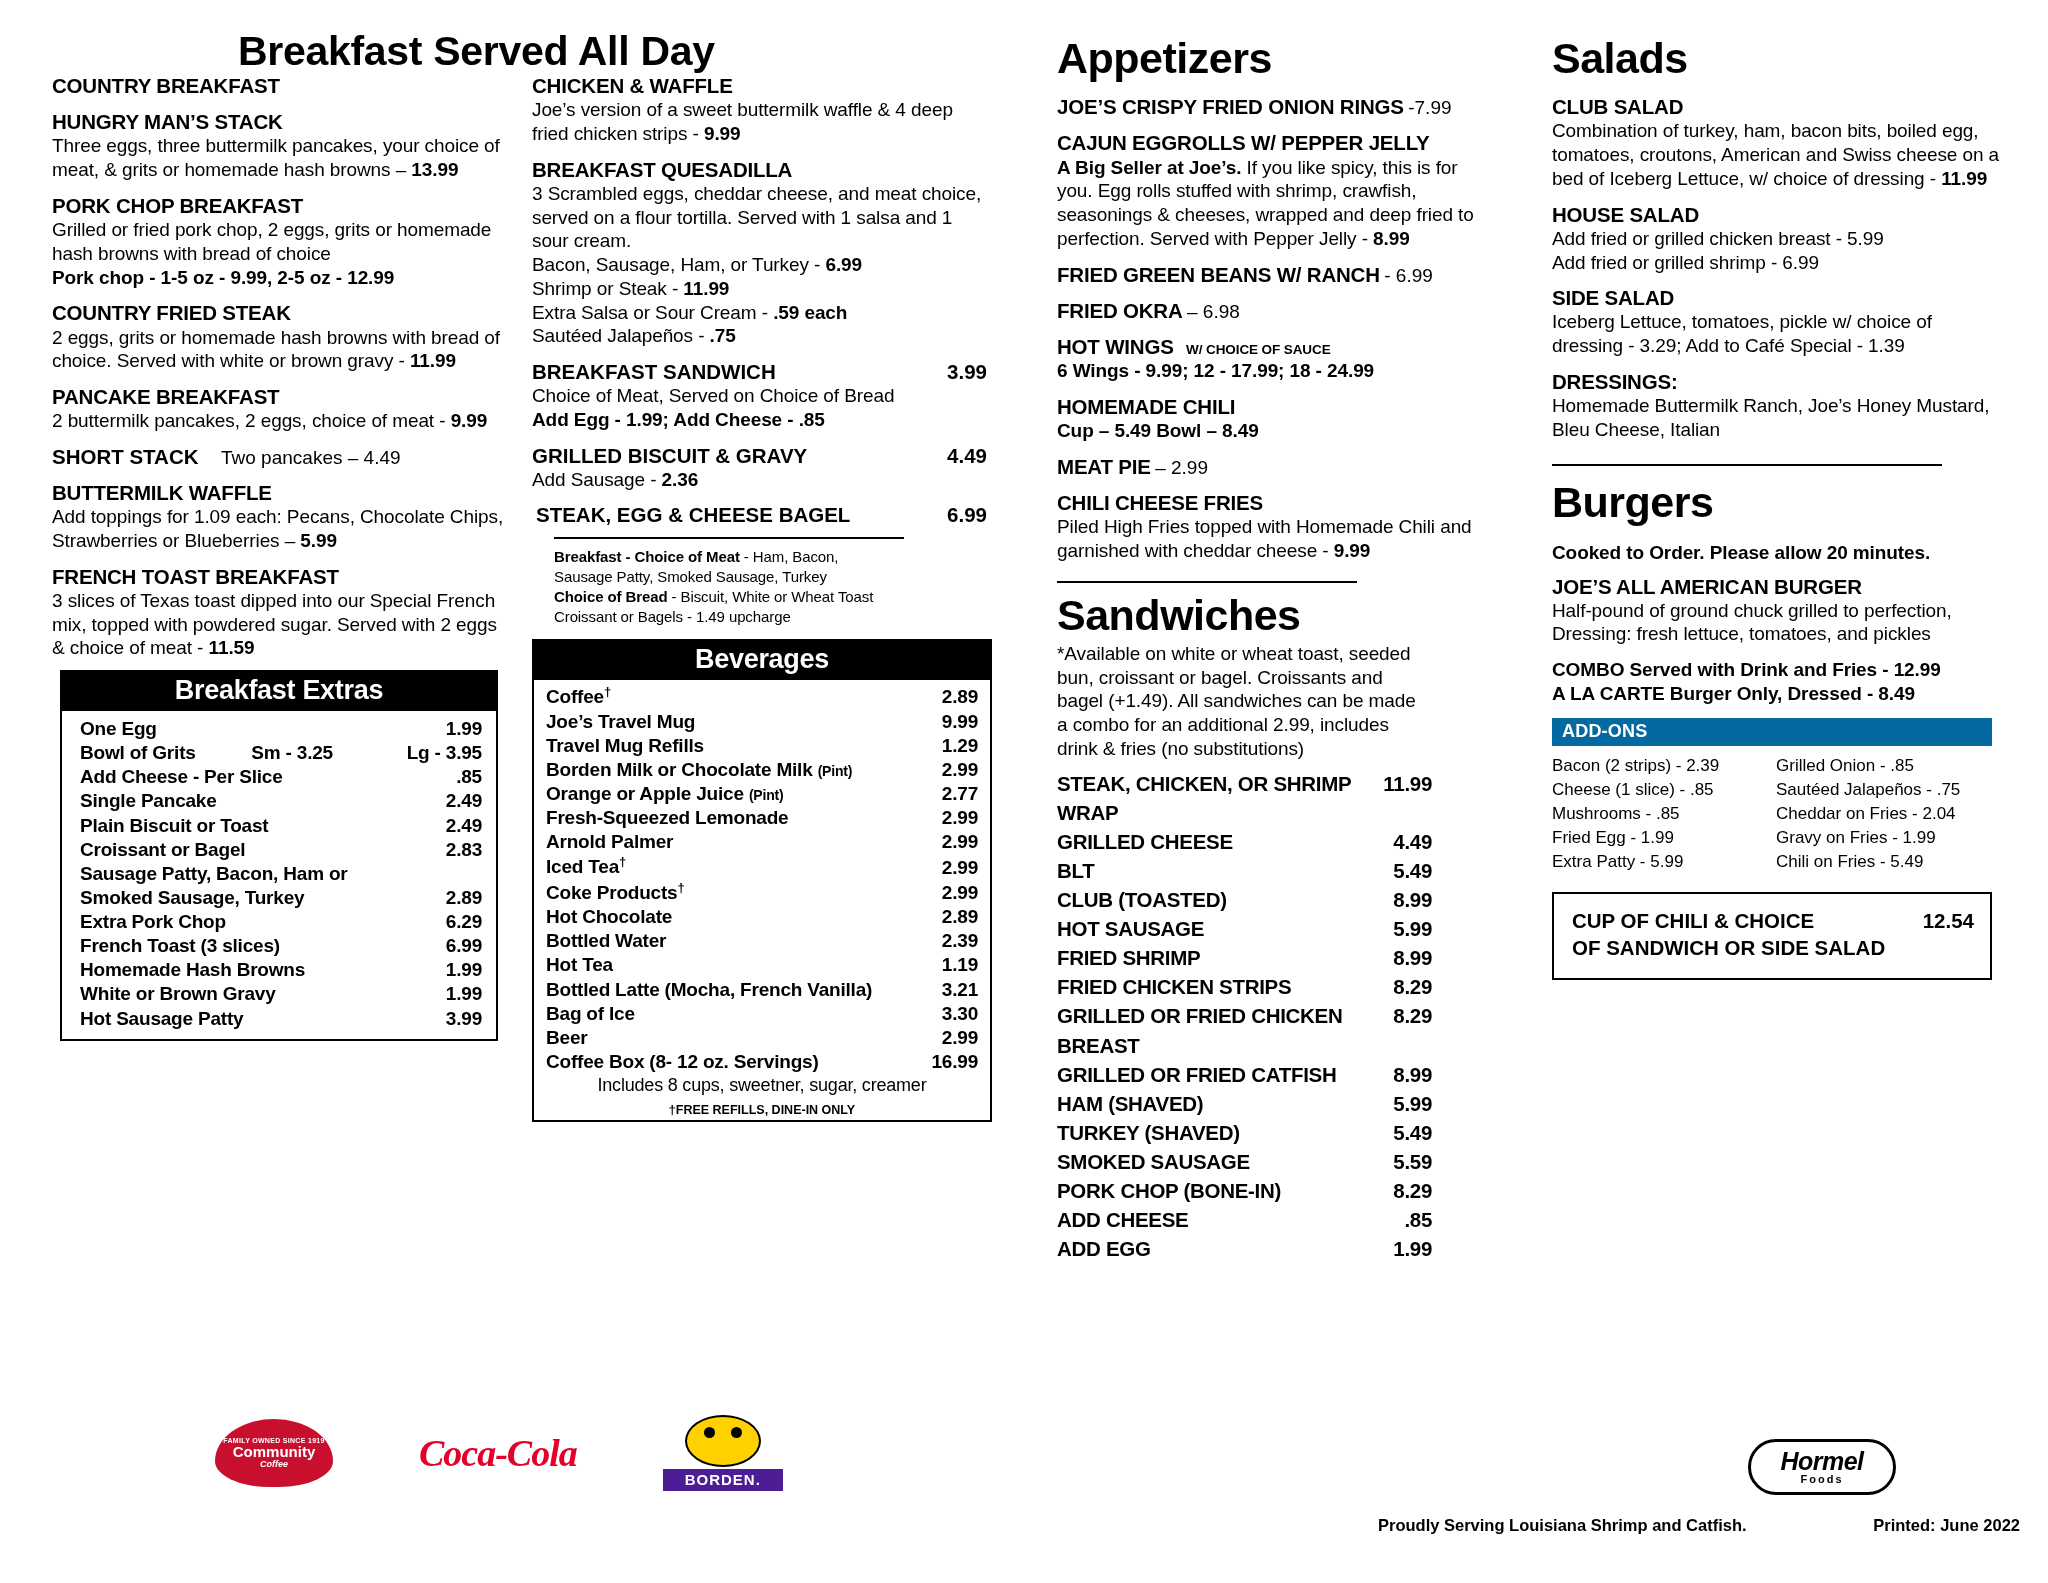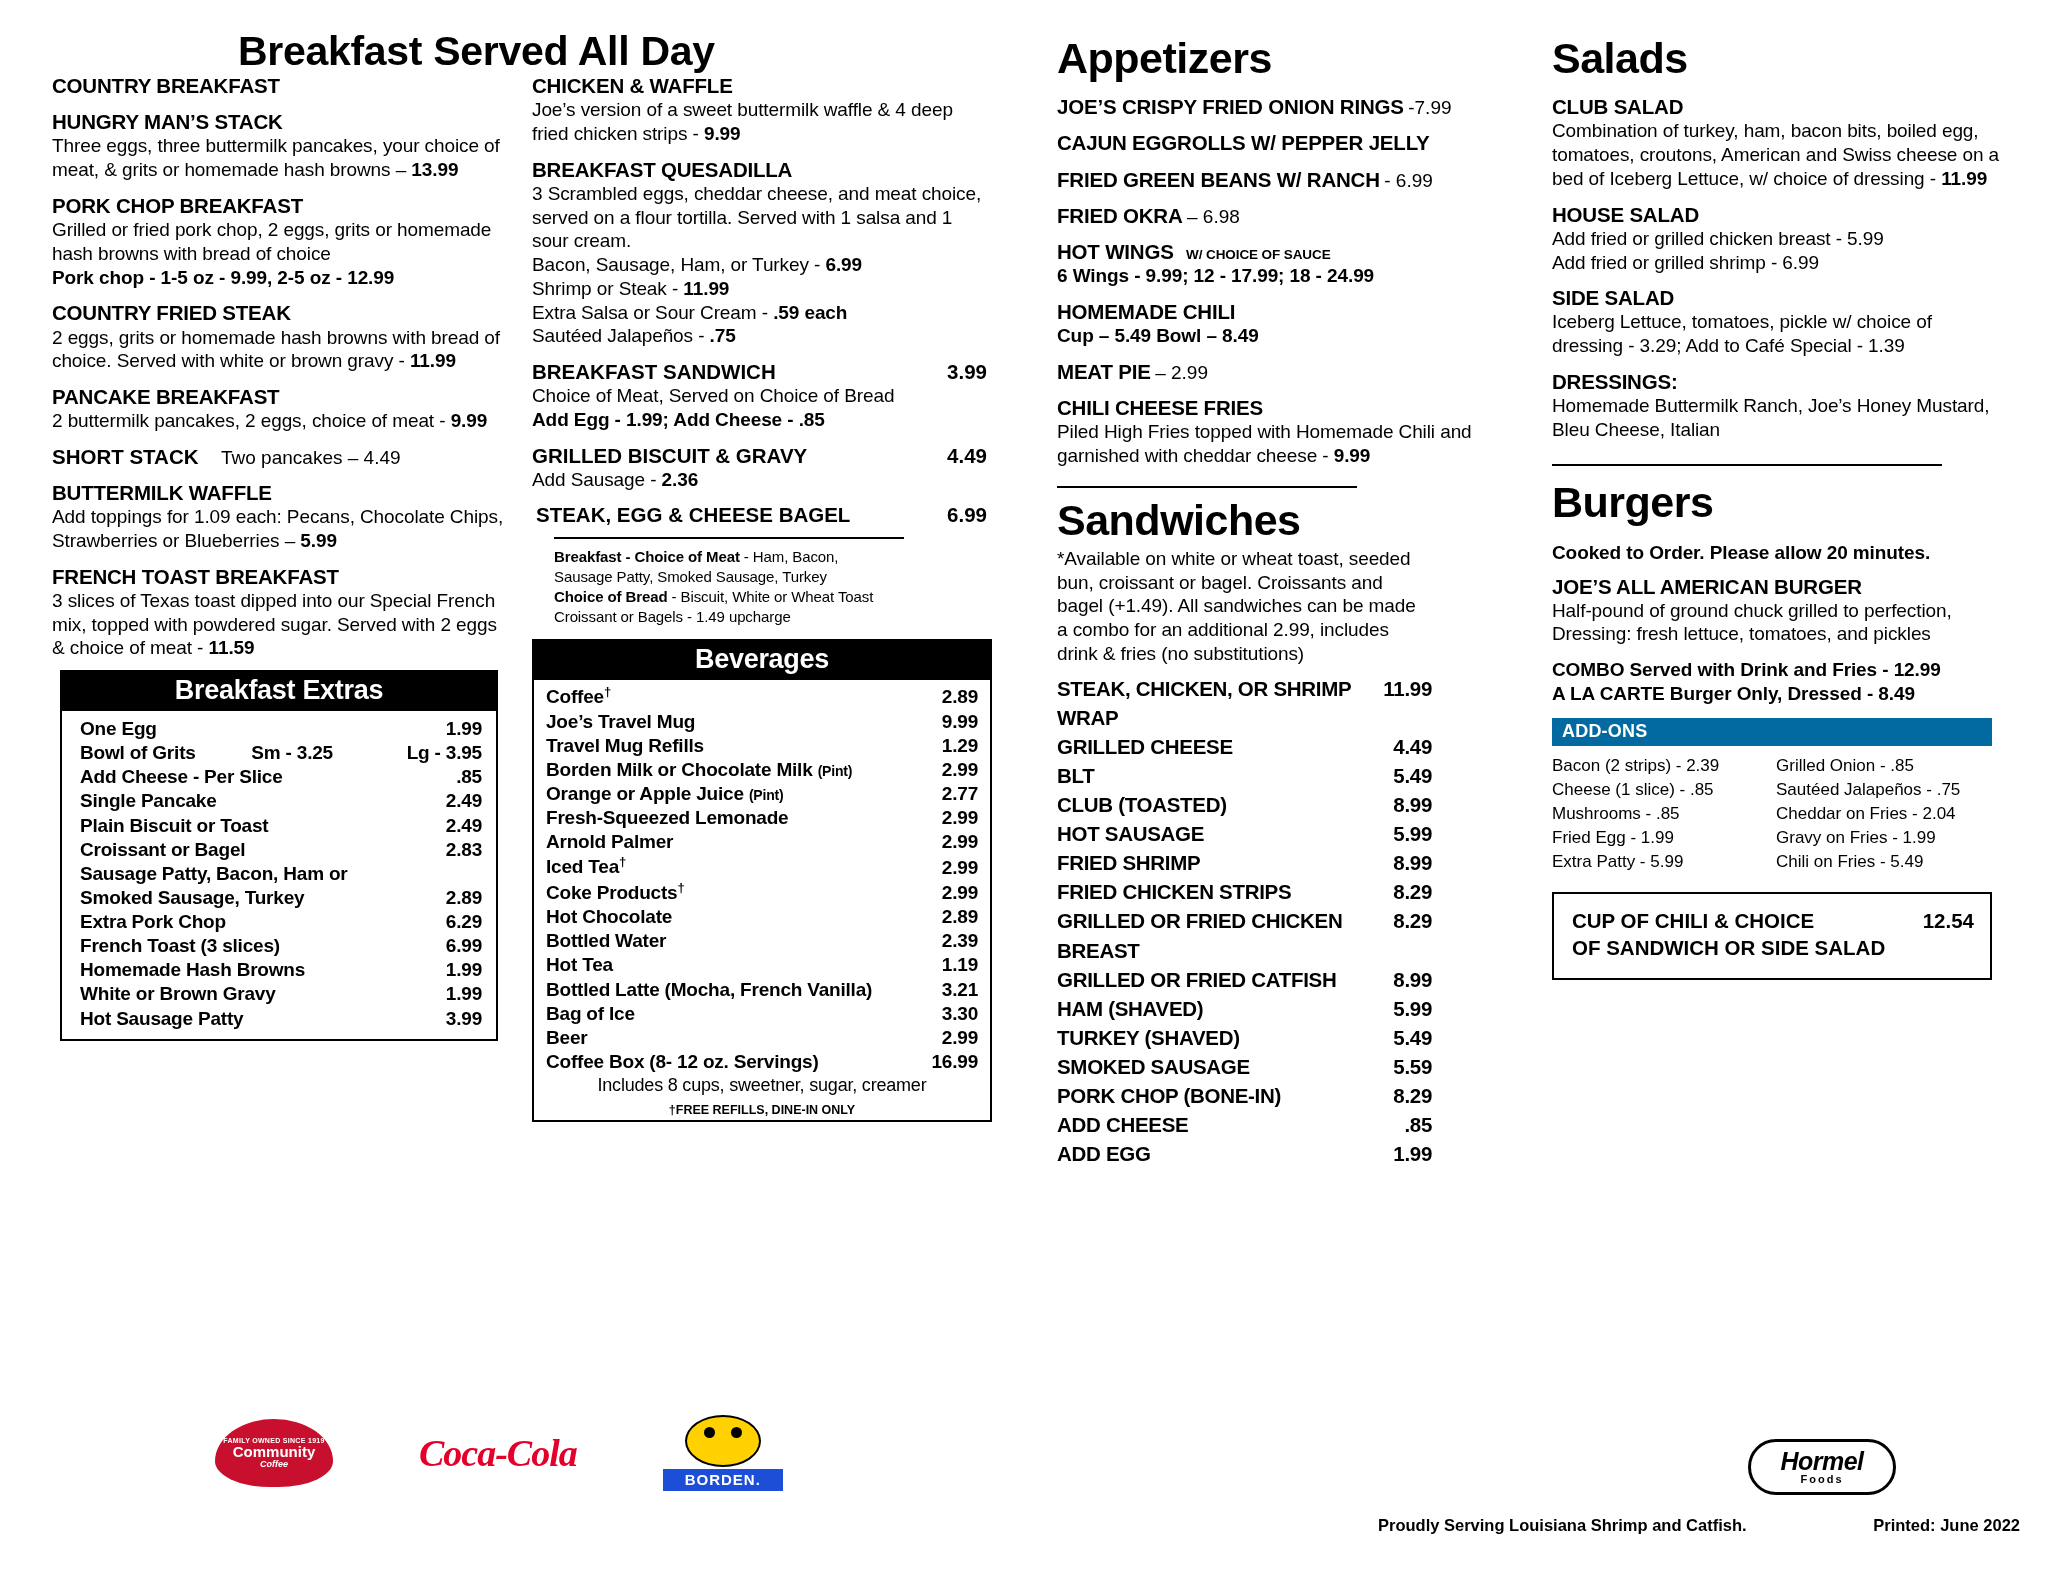--- a/index.html
+++ b/index.html
@@ -224,21 +224,21 @@
     position: relative;
     border: 2px solid #000;
   }
   .logo-borden .face:before, .logo-borden .face:after {
     content:''; position:absolute; top:10px; width:11px; height:11px;
     background:#000; border-radius:50%;
   }
   .logo-borden .face:before { left: 17px; }
   .logo-borden .face:after  { right: 17px; }
   .logo-borden .name {
-    background: #1d4ed8; color: #fff;
+    background: #4c1d95; color: #fff;
     font-weight: 700; font-size: 15px;
     letter-spacing: 1px;
     padding: 2px 0 3px;
     margin-top: 2px;
   }
   .logo-hormel {
     position: absolute;
     right: 152px;
     bottom: 88px;
     width: 148px; height: 56px;
@@ -503,20 +503,21 @@
     <div class="col col-app" style="padding-top:18px;">
       <div class="bighead">Appetizers</div>
 
       <div class="item">
         <span class="item-name">JOE’S CRISPY FRIED ONION RINGS</span>
         <span class="inline-desc">-7.99</span>
       </div>
 
       <div class="item">
         <div class="item-name">CAJUN EGGROLLS W/ PEPPER JELLY</div>
+        <div class="item-desc"><span class="bold">A Big Seller at Joe’s.</span><span> If you like spicy, this is for you. Egg rolls stuffed with  shrimp, crawfish, seasonings &amp; cheeses, wrapped and deep fried to perfection. Served with Pepper Jelly  - </span><span class="bold">8.99</span></div>
       </div>
 
       <div class="item">
         <span class="item-name">FRIED GREEN BEANS W/ RANCH</span>
         <span class="inline-desc"> - 6.99</span>
       </div>
 
       <div class="item">
         <span class="item-name">FRIED OKRA</span>
         <span class="inline-desc"> – 6.98</span>

